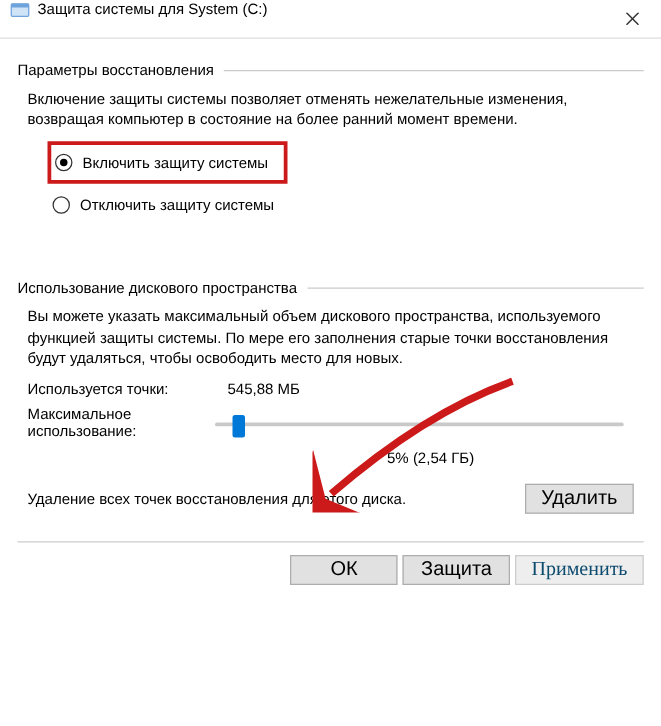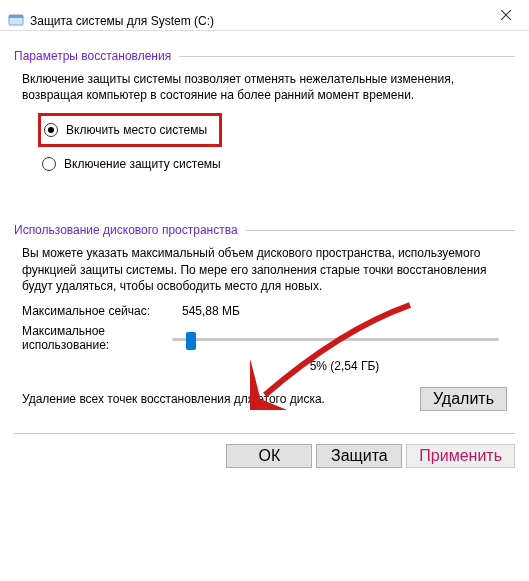--- a/index.html
+++ b/index.html
@@ -11,21 +11,21 @@
     color: #000;
     width: 529px;
     height: 581px;
     overflow: hidden;
     position: relative;
   }
   .titlebar {
     height: 31px;
     border-bottom: 1px solid #ddd;
     display: flex;
-    align-items: flex-end;
+    align-items: flex-start;
     padding: 0 0 2px 8px;
     position: relative;
   }
   .titlebar .sysicon {
     width: 16px; height: 16px;
     margin-right: 6px;
     display: inline-flex;
   }
   .titlebar .title {
     font-size: 12px;
@@ -40,21 +40,21 @@
   }
   .content {
     padding: 12px 14px 0 14px;
   }
   .group-header {
     display: flex;
     align-items: center;
     margin: 6px 0 8px 0;
   }
   .group-header .label {
-    color: #6d28d9;
+    color: #000000;
     white-space: nowrap;
     padding-right: 8px;
   }
   .group-header .line {
     flex: 1;
     height: 1px;
     background: #ccc;
   }
   .desc {
     margin: 8px 8px 10px 8px;
@@ -151,23 +151,24 @@
     border: 1px solid #adadad;
     background: #e1e1e1;
     display: inline-flex;
     align-items: center; justify-content: center;
     font-family: inherit;
     font-size: 16px;
     padding: 0 12px;
     cursor: default;
   }
   .btn.disabled {
-    color: #be185d;
+    color: #0c4a6e;
     background: #eee;
     border-color: #ccc;
+    font-family: Liberation Serif, serif;
   }
   .bottom-sep {
     height: 1px;
     background: #ccc;
     margin: 22px 14px 0 14px;
   }
   .button-row {
     display: flex;
     justify-content: flex-end;
     gap: 4px;
@@ -204,41 +205,41 @@
   <div class="group-header">
     <span class="label">Параметры восстановления</span>
     <span class="line"></span>
   </div>
 
   <div class="desc">Включение защиты системы позволяет отменять нежелательные изменения, возвращая компьютер в состояние на более ранний момент времени.</div>
 
   <div class="highlight-box">
     <div class="radio-row">
       <span class="radio checked"></span>
-      <span>Включить место системы</span>
+      <span>Включить защиту системы</span>
     </div>
   </div>
 
   <div class="radio-row" style="margin-top:6px;">
     <span class="radio"></span>
-    <span>Включение защиту системы</span>
+    <span>Отключить защиту системы</span>
   </div>
 
   <div style="height:36px"></div>
 
   
   <div class="group-header">
     <span class="label">Использование дискового пространства</span>
     <span class="line"></span>
   </div>
 
   <div class="desc">Вы можете указать максимальный объем дискового пространства, используемого функцией защиты системы. По мере его заполнения старые точки восстановления будут удаляться, чтобы освободить место для новых.</div>
 
   <div class="usage-row">
-    <span class="ulabel">Максимальное сейчас:</span>
+    <span class="ulabel">Используется точки:</span>
     <span class="uval">545,88 МБ</span>
   </div>
 
   <div class="slider-row">
     <span class="slabel">Максимальное использование:</span>
     <div class="slider-track">
       <div class="track"></div>
       <div class="thumb"></div>
     </div>
   </div>

